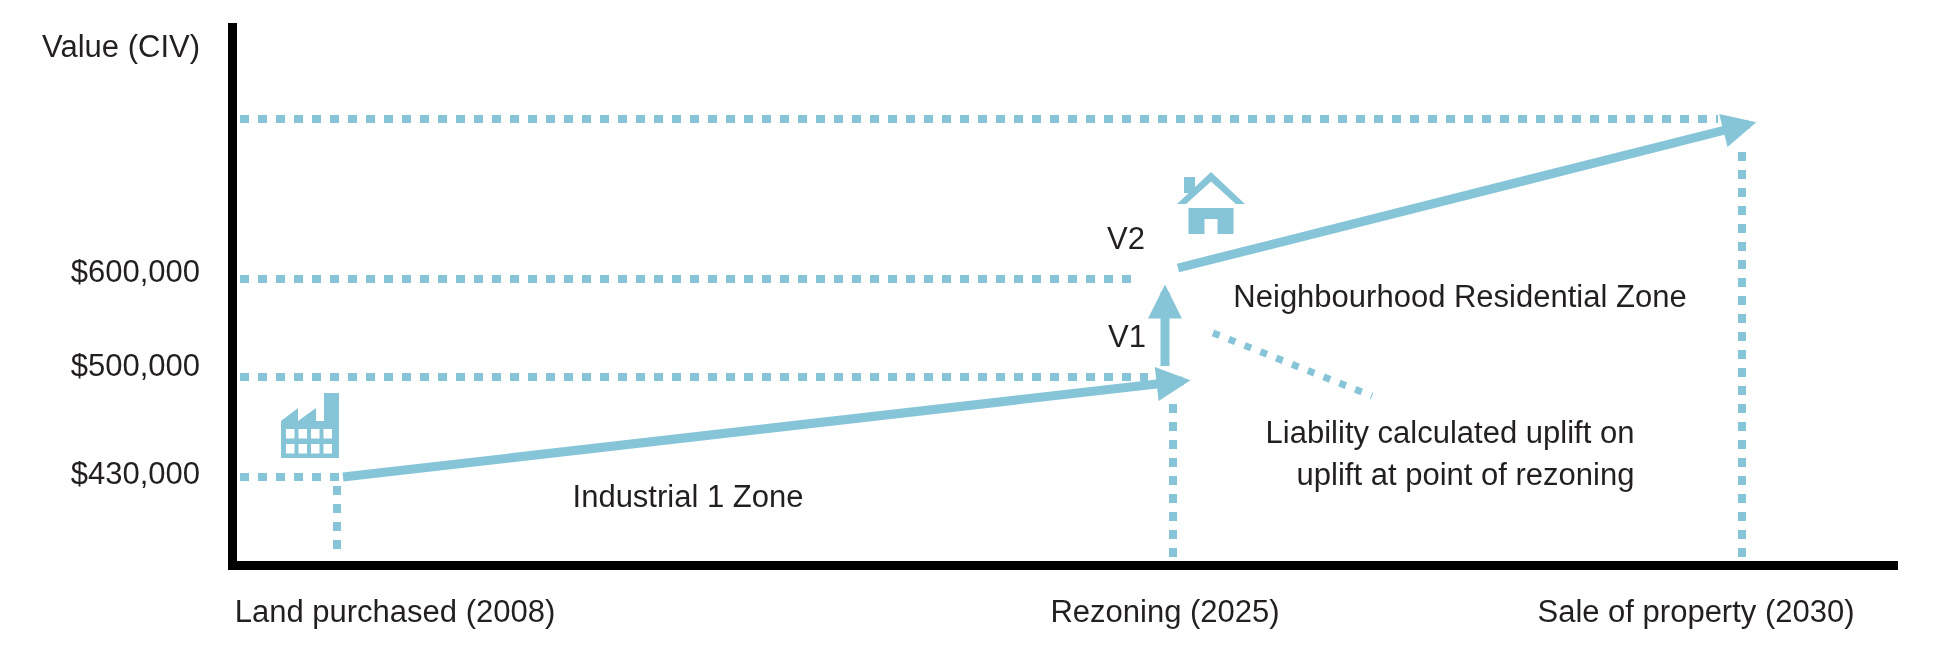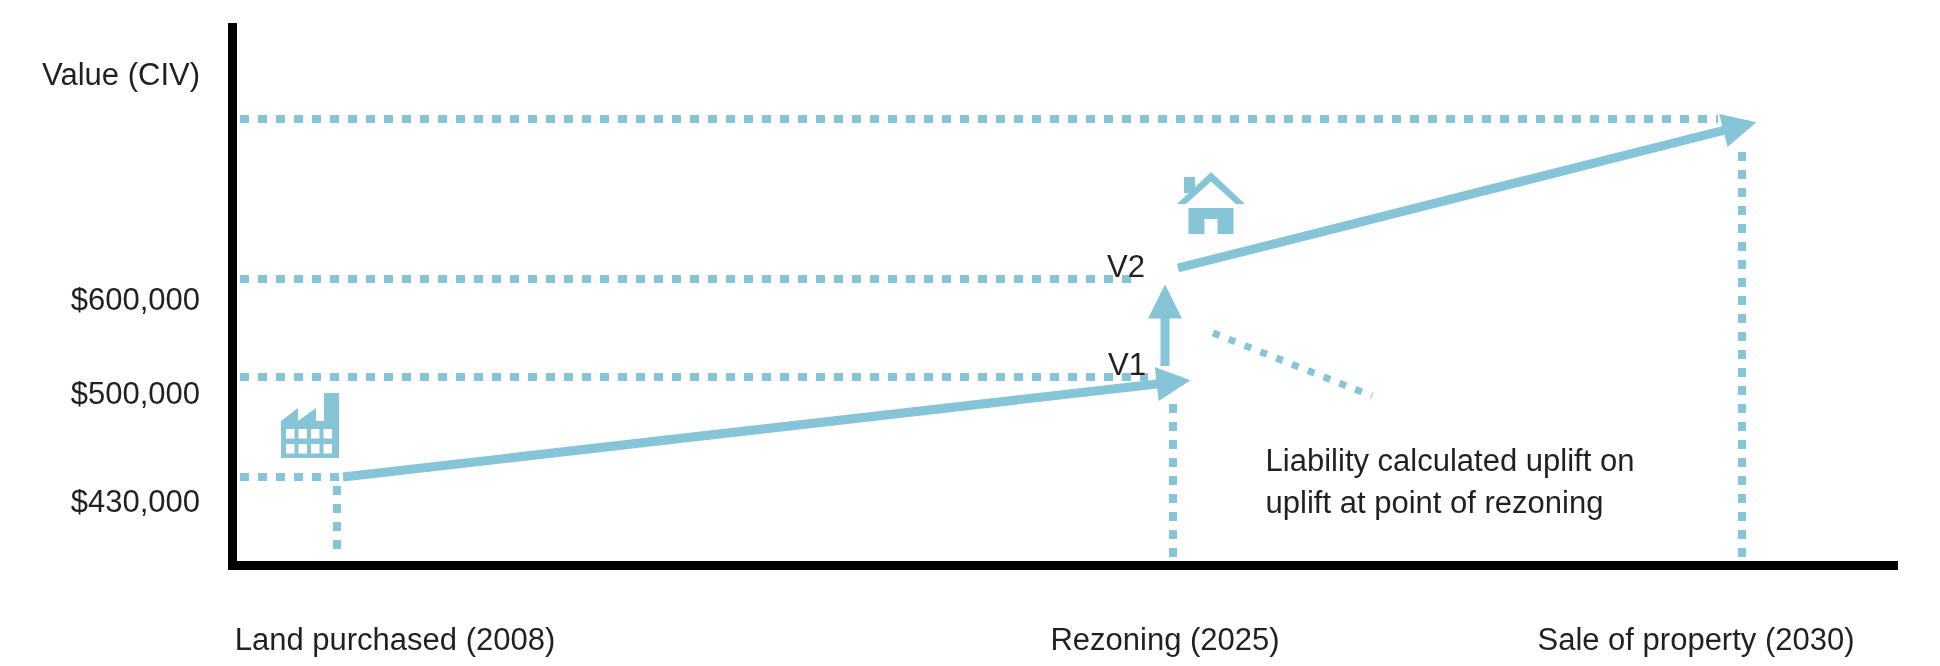--- a/index.html
+++ b/index.html
@@ -15,28 +15,27 @@
   .stage svg.graphics {
     position: absolute;
     left: 0; top: 0;
   }
   .lbl {
     position: absolute;
     font-size: 31px;
     line-height: 38px;
     white-space: nowrap;
     color: #231f20;
-    margin-top: 28px;
   }
   .ylab {
     left: 0;
     width: 200px;
     text-align: right;
   }
-  .center { transform: translateX(-50%); text-align: left; }
+  .center { transform: translateX(-50%); text-align: right; }
   .annot { line-height: 42px; }
 </style>
 </head>
 <body>
 
 <div class="stage">
 
   <svg class="graphics" width="1940" height="666" viewBox="0 0 1940 666">
     <defs>
       <marker id="arrowhead" viewBox="0 0 10 10" refX="7.5" refY="5" markerWidth="4.2" markerHeight="4.2" orient="auto">
@@ -90,20 +89,22 @@
 
   <div class="lbl ylab" style="top:28px">Value (CIV)</div>
 
   <div class="lbl ylab" style="top:253px">$600,000</div>
   <div class="lbl ylab" style="top:347px">$500,000</div>
   <div class="lbl ylab" style="top:455px">$430,000</div>
 
   <div class="lbl center" style="left:1127px; top:318px">V1</div>
   <div class="lbl center" style="left:1126px; top:220px">V2</div>
 
+  <div class="lbl center" style="left:688px; top:478px">Industrial 1 Zone</div>
+  <div class="lbl center" style="left:1460px; top:278px">Neighbourhood Residential Zone</div>
 
   <div class="lbl center annot" style="left:1450px; top:412px">
     <div>Liability calculated uplift on</div>
     <div>uplift at point of rezoning</div>
   </div>
 
   <div class="lbl center" style="left:395px; top:593px">Land purchased (2008)</div>
   <div class="lbl center" style="left:1165px; top:593px">Rezoning (2025)</div>
   <div class="lbl center" style="left:1696px; top:593px">Sale of property (2030)</div>
 

